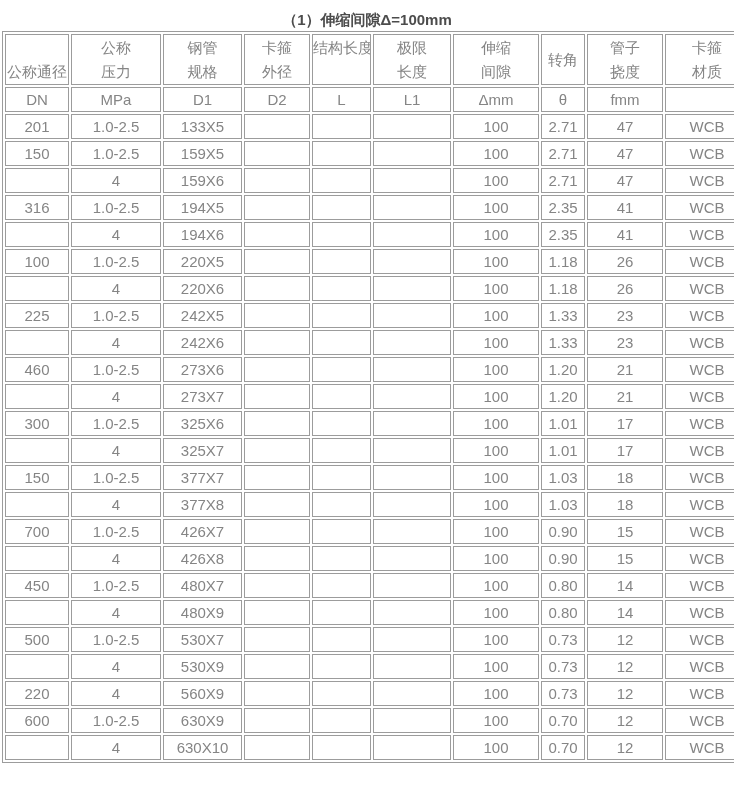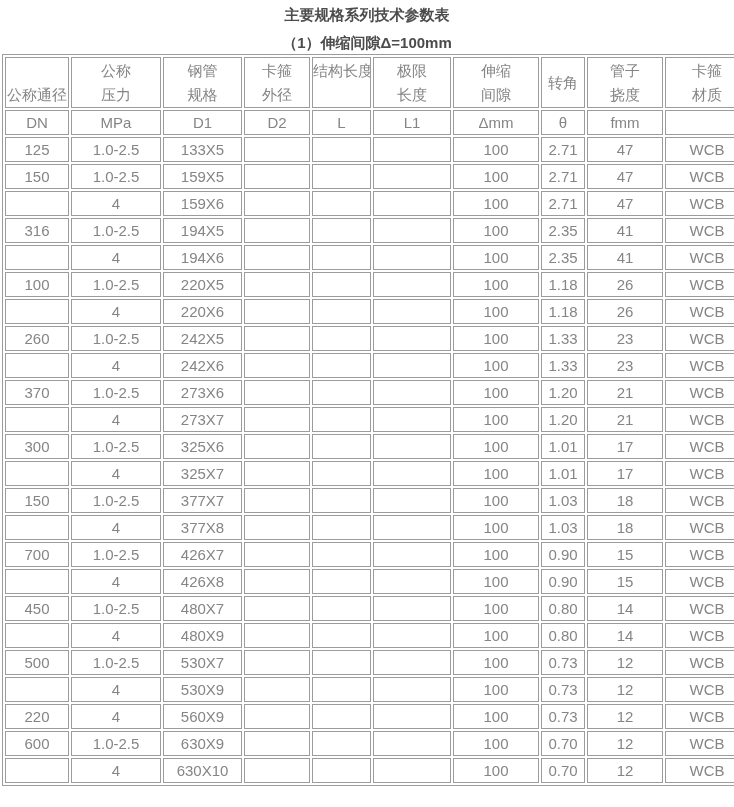--- a/index.html
+++ b/index.html
@@ -73,21 +73,20 @@
   col.c6 { width: 78px; }
   col.c7 { width: 86px; }
   col.c8 { width: 44px; }
   col.c9 { width: 76px; }
   col.c10 { width: 84px; }
 </style>
 </head>
 <body>
 
 <div class="page">
-  <div class="title">主要规格系列技术参数表</div>
   <div class="subtitle">（1）伸缩间隙Δ=100mm</div>
 
   <table class="spec">
     <colgroup>
       <col class="c1">
         <col class="c2">
         <col class="c3">
         <col class="c4">
         <col class="c5">
       <col class="c6">
@@ -166,21 +165,21 @@
           <td>L</td>
           <td>L1</td>
           <td>Δmm</td>
           <td>θ</td>
           <td>fmm</td>
           <td></td>
         </tr>
       </thead>
     <tbody>
         <tr>
-          <td>125</td>
+          <td>201</td>
           <td>1.0-2.5</td>
           <td>133X5</td>
           <td></td>
           <td></td>
           <td></td>
           <td>100</td>
           <td>2.71</td>
           <td>47</td>
           <td>WCB</td>
         </tr>
@@ -250,21 +249,21 @@
           <td>220X6</td>
           <td></td>
           <td></td>
           <td></td>
           <td>100</td>
           <td>1.18</td>
           <td>26</td>
           <td>WCB</td>
         </tr>
         <tr>
-          <td>260</td>
+          <td>225</td>
           <td>1.0-2.5</td>
           <td>242X5</td>
           <td></td>
           <td></td>
           <td></td>
           <td>100</td>
           <td>1.33</td>
           <td>23</td>
           <td>WCB</td>
         </tr>
@@ -274,21 +273,21 @@
           <td>242X6</td>
           <td></td>
           <td></td>
           <td></td>
           <td>100</td>
           <td>1.33</td>
           <td>23</td>
           <td>WCB</td>
         </tr>
         <tr>
-          <td>370</td>
+          <td>460</td>
           <td>1.0-2.5</td>
           <td>273X6</td>
           <td></td>
           <td></td>
           <td></td>
           <td>100</td>
           <td>1.20</td>
           <td>21</td>
           <td>WCB</td>
         </tr>

